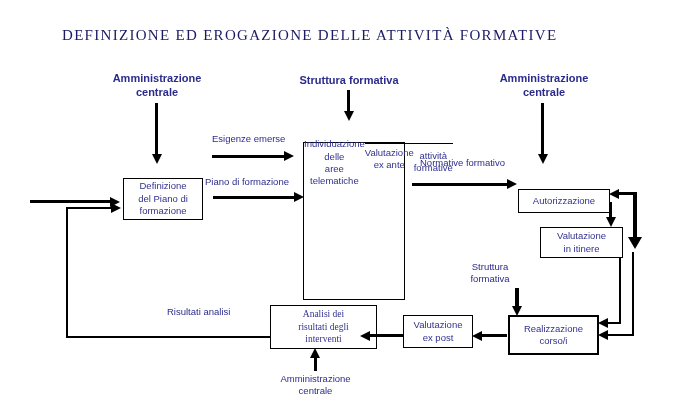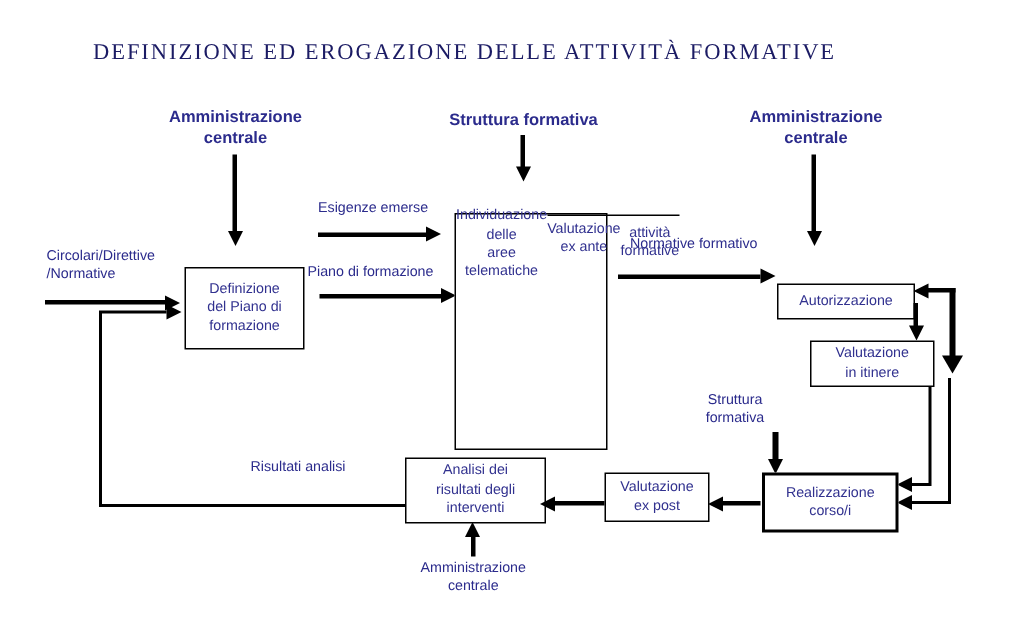--- a/index.html
+++ b/index.html
@@ -94,31 +94,29 @@
 
   <div class="ln" style="left:155px;top:103px;width:3px;height:53px;"></div>
   <div class="ah d" style="left:152px;top:154px;"></div>
 
   <div class="ln" style="left:347px;top:90px;width:3px;height:22px;"></div>
   <div class="ah d" style="left:344px;top:111px;"></div>
 
   <div class="ln" style="left:541px;top:103px;width:3px;height:53px;"></div>
   <div class="ah d" style="left:538px;top:154px;"></div>
 
-  <div class="lbl" style="left:31px;top:165px;">Circolari/Direttive
-/Normative</div>
   <div class="ln" style="left:30px;top:200px;width:80px;height:3px;"></div>
   <div class="ah r" style="left:110px;top:197px;"></div>
 
   <div class="ln" style="left:66px;top:336px;width:204px;height:2px;"></div>
   <div class="ln" style="left:66px;top:208px;width:2px;height:130px;"></div>
   <div class="ln" style="left:66px;top:207px;width:45px;height:2px;"></div>
   <div class="ah r" style="left:111px;top:203px;"></div>
 
-  <div class="box" style="left:123px;top:178px;width:80px;height:55px;">Definizione
+  <div class="box" style="left:123px;top:178px;width:80px;height:42px;">Definizione
 del Piano di
 formazione</div>
 
   <div class="lbl" style="left:212px;top:133px;">Esigenze emerse</div>
   <div class="ln" style="left:212px;top:155px;width:72px;height:3px;"></div>
   <div class="ah r" style="left:284px;top:151px;"></div>
 
   <div class="lbl" style="left:205px;top:176px;">Piano di formazione</div>
   <div class="ln" style="left:213px;top:196px;width:81px;height:3px;"></div>
   <div class="ah r" style="left:294px;top:192px;"></div>
@@ -160,21 +158,21 @@
 
   <div class="lbl center" style="left:450px;top:261px;width:80px;">Struttura
 formativa</div>
   <div class="ln" style="left:515px;top:288px;width:4px;height:19px;"></div>
   <div class="ah d" style="left:512px;top:306px;"></div>
 
   <div class="box thick" style="left:508px;top:315px;width:91px;height:40px;">Realizzazione
 corso/i</div>
   <div class="box" style="left:403px;top:315px;width:70px;height:33px;">Valutazione
 ex post</div>
-  <div class="box" style="left:270px;top:305px;width:94px;height:44px;">Analisi dei
+  <div class="box" style="left:270px;top:305px;width:107px;height:44px;font-family:Liberation Serif, serif;">Analisi dei
 risultati degli
 interventi</div>
 
   <div class="ln" style="left:481px;top:334px;width:26px;height:3px;"></div>
   <div class="ah l" style="left:472px;top:331px;"></div>
 
   <div class="ln" style="left:370px;top:334px;width:33px;height:3px;"></div>
   <div class="ah l" style="left:360px;top:331px;"></div>
 
   <div class="lbl" style="left:167px;top:306px;">Risultati analisi</div>

